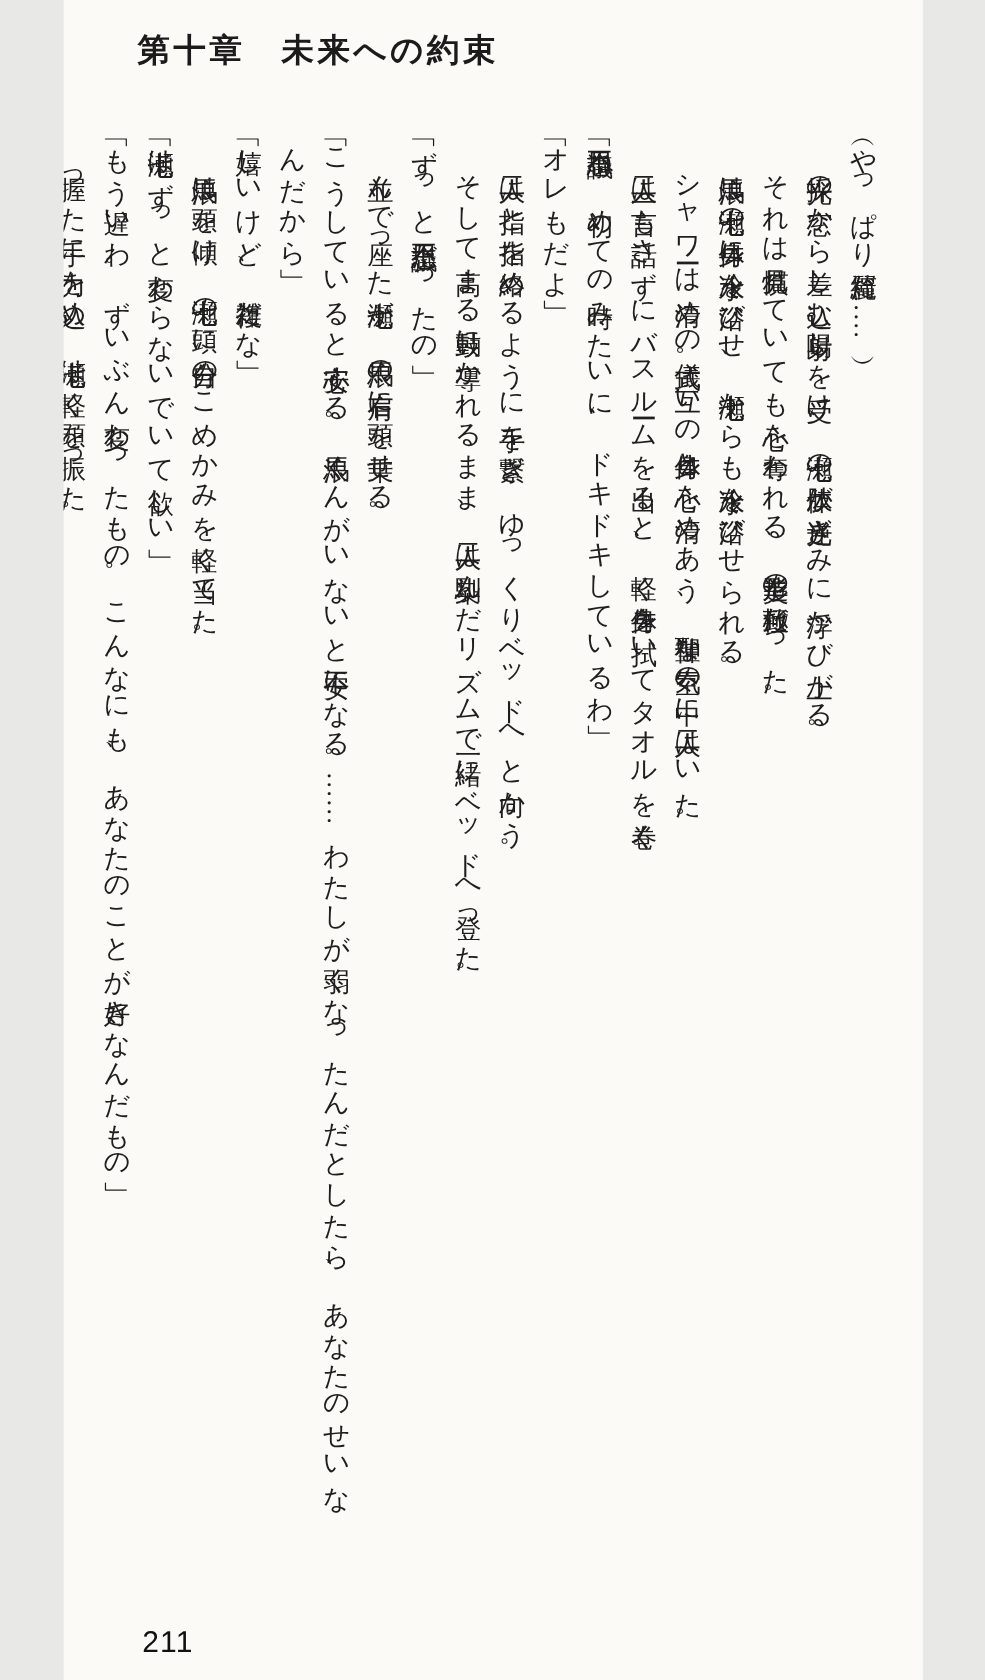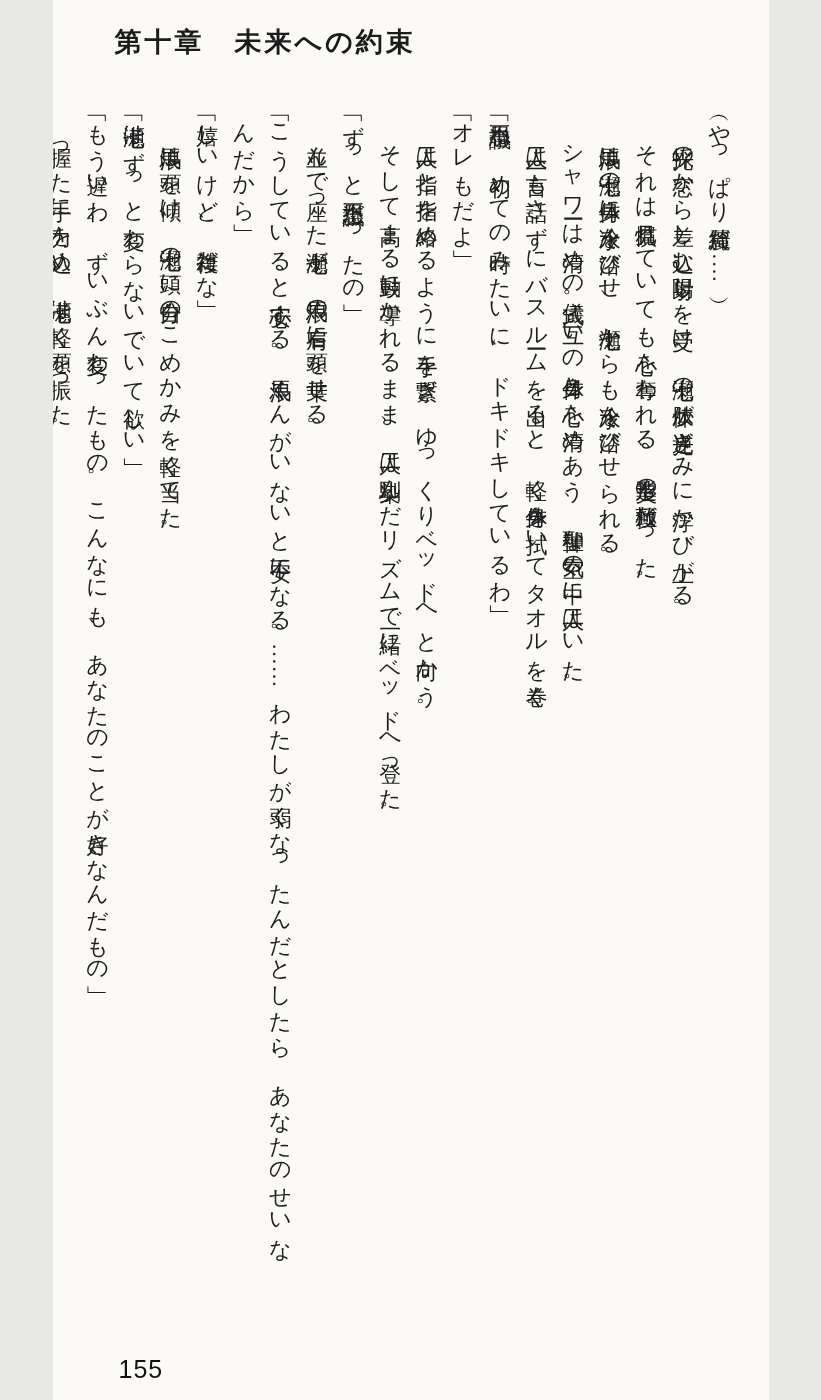--- a/index.html
+++ b/index.html
@@ -79,15 +79,15 @@
     <p>「こうしていると安心する。浪馬くんがいないと不安になる。……わたしが弱くなったんだとしたら、あなたのせいな</p>
     <p>んだから」</p>
     <p>「嬉しいけど、複雑だな」</p>
     <p>　浪馬は頭を傾け、七瀬の頭に自分のこめかみを軽く当てた。</p>
     <p>「七瀬はずっと変わらないでいて欲しい」</p>
     <p>「もう遅いわ。ずいぶん変わったもの。こんなにも、あなたのことが好きなんだもの」</p>
     <p>　握った手に力を込め、七瀬は軽く頭を振った。</p>
     <p>「あなたを愛してる」</p>
   </div>
 
-  <div class="pagenum">155</div>
+  <div class="pagenum">211</div>
 
 </div>
 
 </body></html>

